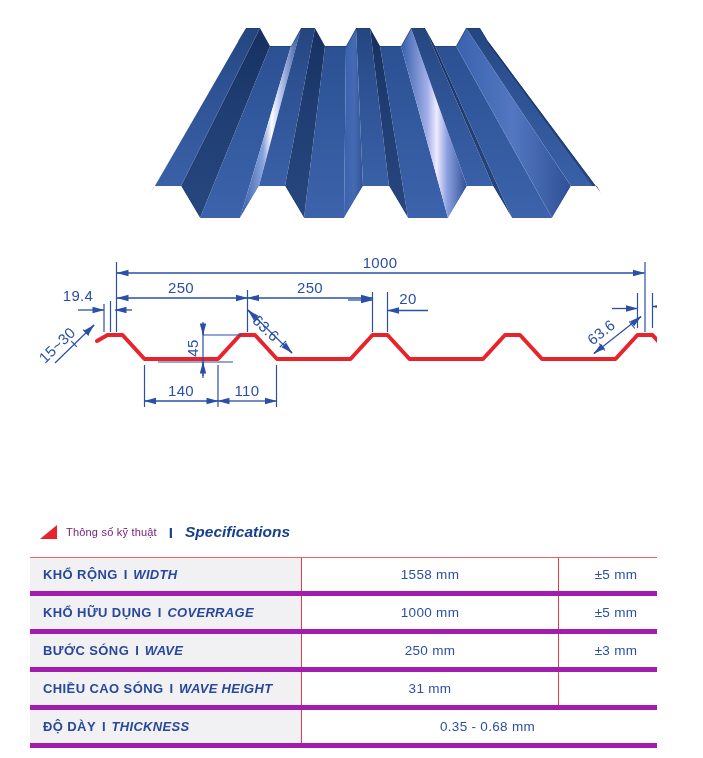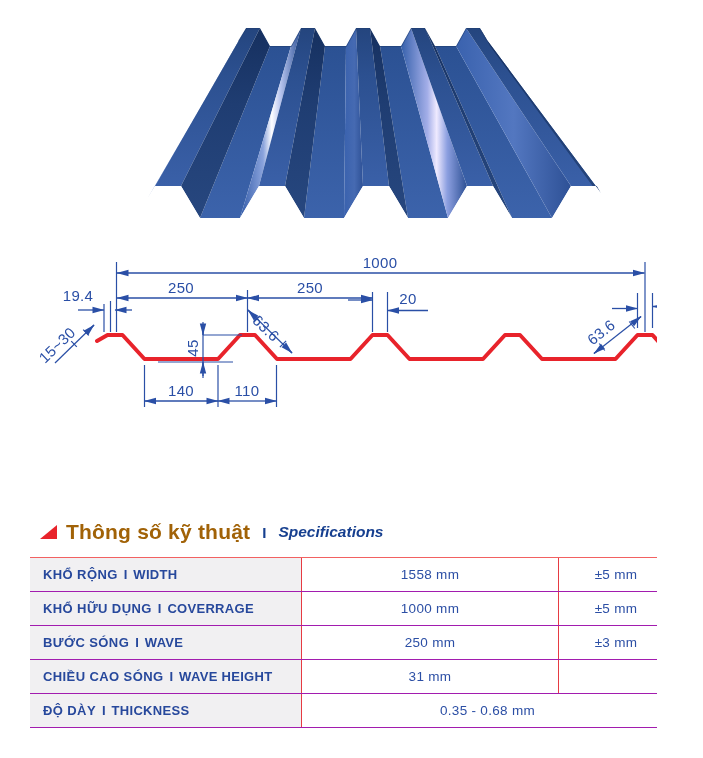--- a/index.html
+++ b/index.html
@@ -7,33 +7,33 @@
   .page{position:relative;width:657px;height:758px;background:#ffffff;overflow:hidden;}
   .sheet{position:absolute;top:0;left:0;}
   .diagram{position:absolute;top:245px;left:0;}
   .dtxt{font-size:15px;fill:#2a4fa6;font-weight:400;letter-spacing:.3px;}
   .eline{stroke:#2a4fa6;stroke-width:1.2;fill:none;}
   .dline{stroke:#2a4fa6;stroke-width:1.3;fill:none;}
   .redprofile{stroke:#e8232b;stroke-width:4;fill:none;stroke-linejoin:round;stroke-linecap:round;}
 
   .spec-heading{position:absolute;top:522px;left:40px;display:flex;align-items:center;gap:9px;height:20px;}
   .tri{width:17px;height:14px;background:#e8232b;clip-path:polygon(100% 0,100% 100%,0 100%);}
-  .h-vn{font-size:21px;font-weight:700;color:#a16207;letter-spacing:.2px;}
+  .h-vn{font-size:11px;font-weight:400;color:#701a75;letter-spacing:.2px;}
   .h-sep{font-size:15px;font-weight:700;color:#163f8f;margin:0 3px;}
   .h-en{font-size:15.5px;font-style:italic;font-weight:700;color:#163f8f;}
 
   .spec-table{position:absolute;top:557px;left:30px;width:643px;border-top:1px solid #f26161;}
-  .t-row{display:grid;grid-template-columns:272px 257px 114px;height:33px;border-bottom:1px solid #a21caf;}
+  .t-row{display:grid;grid-template-columns:272px 257px 114px;height:33px;border-bottom:5px solid #a21caf;}
   .c1{background:#f1f0f2;border-right:1px solid #e63b42;display:flex;align-items:center;padding-left:13px;gap:6px;box-sizing:border-box;}
   .c2{display:flex;align-items:center;justify-content:center;border-right:1px solid #e63b42;box-sizing:border-box;}
   .c2.span2{grid-column:2/4;border-right:none;}
   .c3{display:flex;align-items:center;justify-content:center;}
   .vn{color:#27489c;font-weight:600;font-size:13px;letter-spacing:.4px;white-space:nowrap;}
   .sep{color:#27489c;font-weight:600;font-size:13px;}
-  .en{color:#27489c;font-weight:600;font-size:13px;letter-spacing:.3px;white-space:nowrap;text-align:right;}
+  .en{color:#27489c;font-style:italic;font-weight:600;font-size:13px;letter-spacing:.3px;white-space:nowrap;text-align:right;}
   .c2,.c3{color:#2c4fa5;font-size:13.5px;letter-spacing:.3px;}
 </style>
 </head>
 <body>
 
 <div class="page">
 
   <svg class="sheet" width="703" height="240" viewBox="0 0 703 240">
     <defs>
       <clipPath id="sheetClip">

